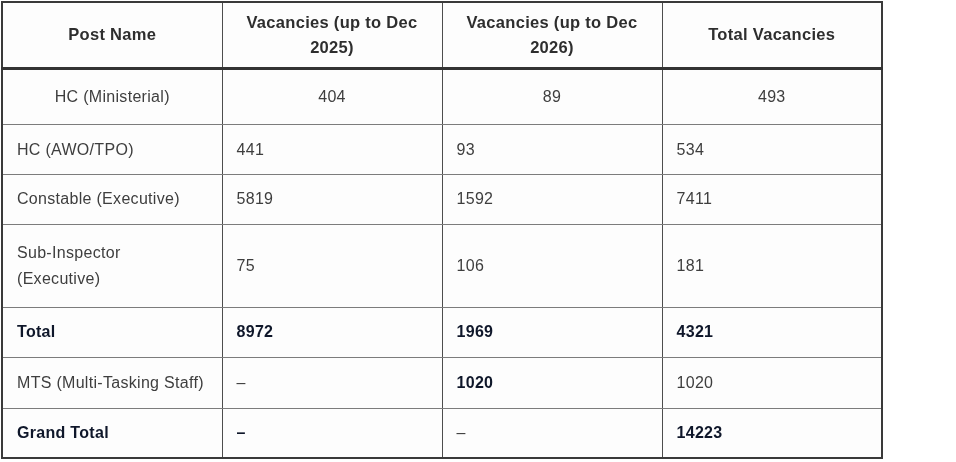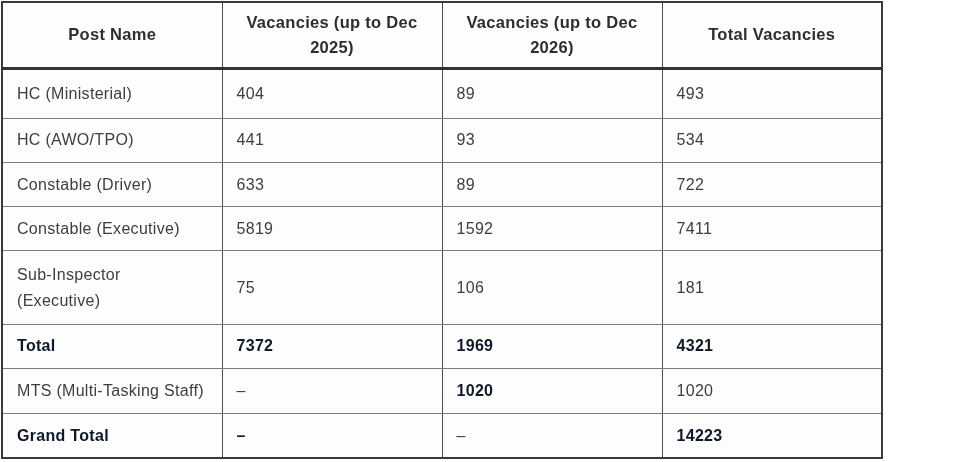--- a/index.html
+++ b/index.html
@@ -41,21 +41,21 @@
   thead th {
     font-weight: bold;
     color: #2e2e2e;
     text-align: center;
     border-bottom: 3px solid #333333;
     font-size: 16.5px;
     line-height: 1.5;
     height: 66px;
     padding: 4px 20px;
   }
-  tr.r-first  td { height: 50px; }
+  tr.r-first  td { height: 50px; text-align: center; }
   tr.r-normal td { height: 44px; }
   tr.r-tall   td { height: 73px; line-height: 1.6; }
   tr.r-mts    td { height: 45px; margin-left: 44px; }
   td.bold {
     font-weight: bold;
     color: #0f172a;
   }
 </style>
 </head>
 <body>
@@ -83,40 +83,34 @@
         <td>89</td>
         <td>493</td>
       </tr>
       <tr class="r-normal">
         <td>HC (AWO/TPO)</td>
         <td>441</td>
         <td>93</td>
         <td>534</td>
       </tr>
       <tr class="r-normal">
-        <td>Constable (Driver)</td>
-        <td>633</td>
-        <td>89</td>
-        <td>722</td>
-      </tr>
-      <tr class="r-normal">
         <td>Constable (Executive)</td>
         <td>5819</td>
         <td>1592</td>
         <td>7411</td>
       </tr>
       <tr class="r-tall">
         <td>Sub-Inspector (Executive)</td>
         <td>75</td>
         <td>106</td>
         <td>181</td>
       </tr>
       <tr class="r-normal">
         <td class="bold">Total</td>
-        <td class="bold">7372</td>
+        <td class="bold">8972</td>
         <td class="bold">1969</td>
         <td class="bold">4321</td>
       </tr>
       <tr class="r-mts">
         <td>MTS (Multi-Tasking Staff)</td>
         <td>–</td>
         <td class="bold">1020</td>
         <td>1020</td>
       </tr>
       <tr class="r-normal">

